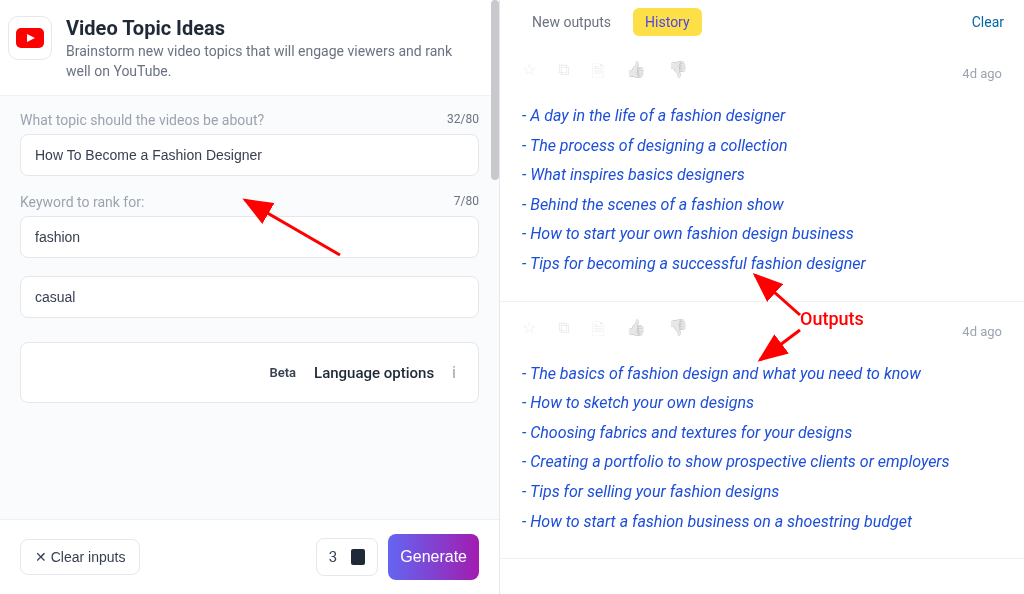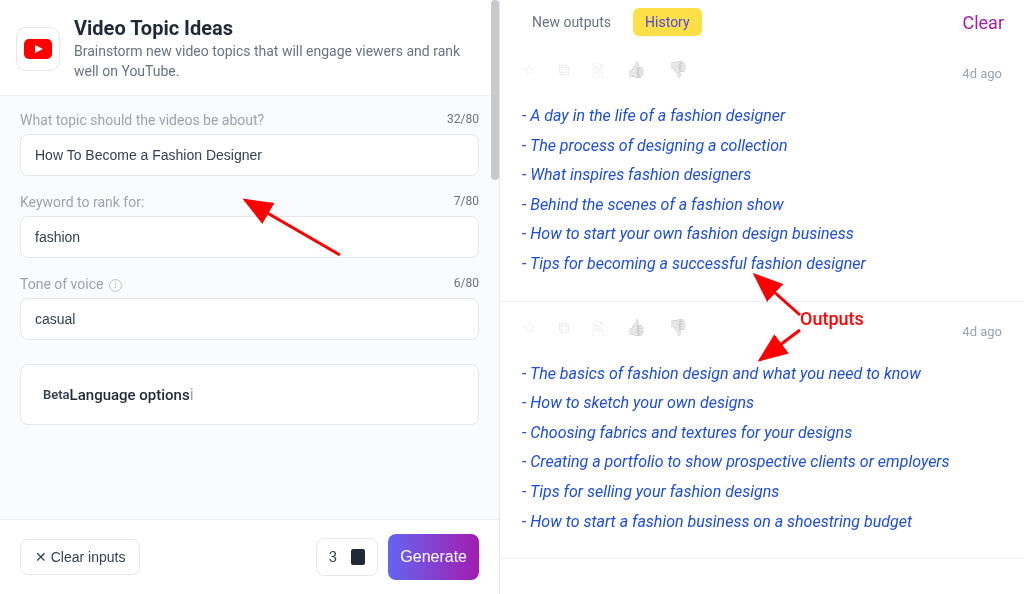--- a/index.html
+++ b/index.html
@@ -29,23 +29,22 @@
       right: 0;
       top: 0;
       width: 8px;
       height: 180px;
       background: #c7c9cc;
       border-radius: 4px;
     }
     .header-block {
       display: flex;
       gap: 14px;
-      padding: 16px 20px 14px 16px;
+      padding: 16px 20px 14px 8px;
       border-bottom: 1px solid #eef0f3;
-      align-items: center;
     }
     .yt-icon {
       width: 44px;
       height: 44px;
       border-radius: 10px;
       border: 1px solid #e5e7eb;
       display: flex;
       align-items: center;
       justify-content: center;
       flex-shrink: 0;
@@ -103,22 +102,24 @@
       color: #374151;
       background: #fff;
       outline: none;
     }
     .lang-box {
       border: 1px solid #e5e7eb;
       border-radius: 8px;
       padding: 20px 22px;
       display: flex;
       align-items: center;
+      gap: 18px;
       background: #fff;
       margin-top: 24px;
+      justify-content: flex-end;
     }
     .beta-badge {
       font-size: 13px;
       color: #374151;
       font-weight: 600;
     }
     .lang-label {
       font-size: 15px;
       color: #1f2937;
       font-weight: 500;
@@ -193,22 +194,22 @@
       padding: 6px 12px;
       cursor: pointer;
       border-radius: 6px;
     }
     .tab.active {
       background: #fde047;
       color: #4f46e5;
     }
     .clear-link {
       margin-left: auto;
-      font-size: 18px;
-      color: #a21caf;
+      font-size: 14px;
+      color: #0369a1;
       cursor: pointer;
     }
     .output-card {
       border-bottom: 1px solid #eef0f3;
       padding: 16px 22px 22px 22px;
     }
     .card-head {
       display: flex;
       justify-content: space-between;
       align-items: center;
@@ -280,24 +281,20 @@
 
     <div class="field-group">
       <div class="field-label-row">
         <span class="field-label">Keyword to rank for:</span>
         <span class="char-count">7/80</span>
       </div>
       <input class="text-input" value="fashion" style="">
     </div>
 
     <div class="field-group">
-      <div class="field-label-row">
-        <span class="field-label"><span>Tone of voice</span> <span class="info-icon">i</span></span>
-        <span class="char-count">6/80</span>
-      </div>
       <input class="text-input" value="casual" style="">
     </div>
 
     <div class="lang-box">
       <span class="beta-badge">Beta</span>
       <span class="lang-label">Language options</span>
       <span class="info-icon" style="border-color:#9ca3af;color:#9ca3af;">i</span>
     </div>
   </div>
 
@@ -331,21 +328,21 @@
             <span style="filter: grayscale(1) opacity(0.45);">⧉</span>
             <span style="filter: grayscale(1) opacity(0.45);">🗎</span>
             <span style="filter: grayscale(1) opacity(0.45);">👍</span>
             <span style="filter: grayscale(1) opacity(0.45);">👎</span>
           </div>
           <span class="time-ago">4d ago</span>
         </div>
         <ul class="output-list">
           <li>A day in the life of a fashion designer</li>
           <li>The process of designing a collection</li>
-          <li>What inspires fashion designers</li>
+          <li>What inspires basics designers</li>
           <li>Behind the scenes of a fashion show</li>
           <li>How to start your own fashion design business</li>
           <li>Tips for becoming a successful fashion designer</li>
         </ul>
       </div>
       <div class="output-card">
         <div class="card-head">
           <div class="icon-row">
             <span style="filter: grayscale(1) opacity(0.45);">☆</span>
             <span style="filter: grayscale(1) opacity(0.45);">⧉</span>

